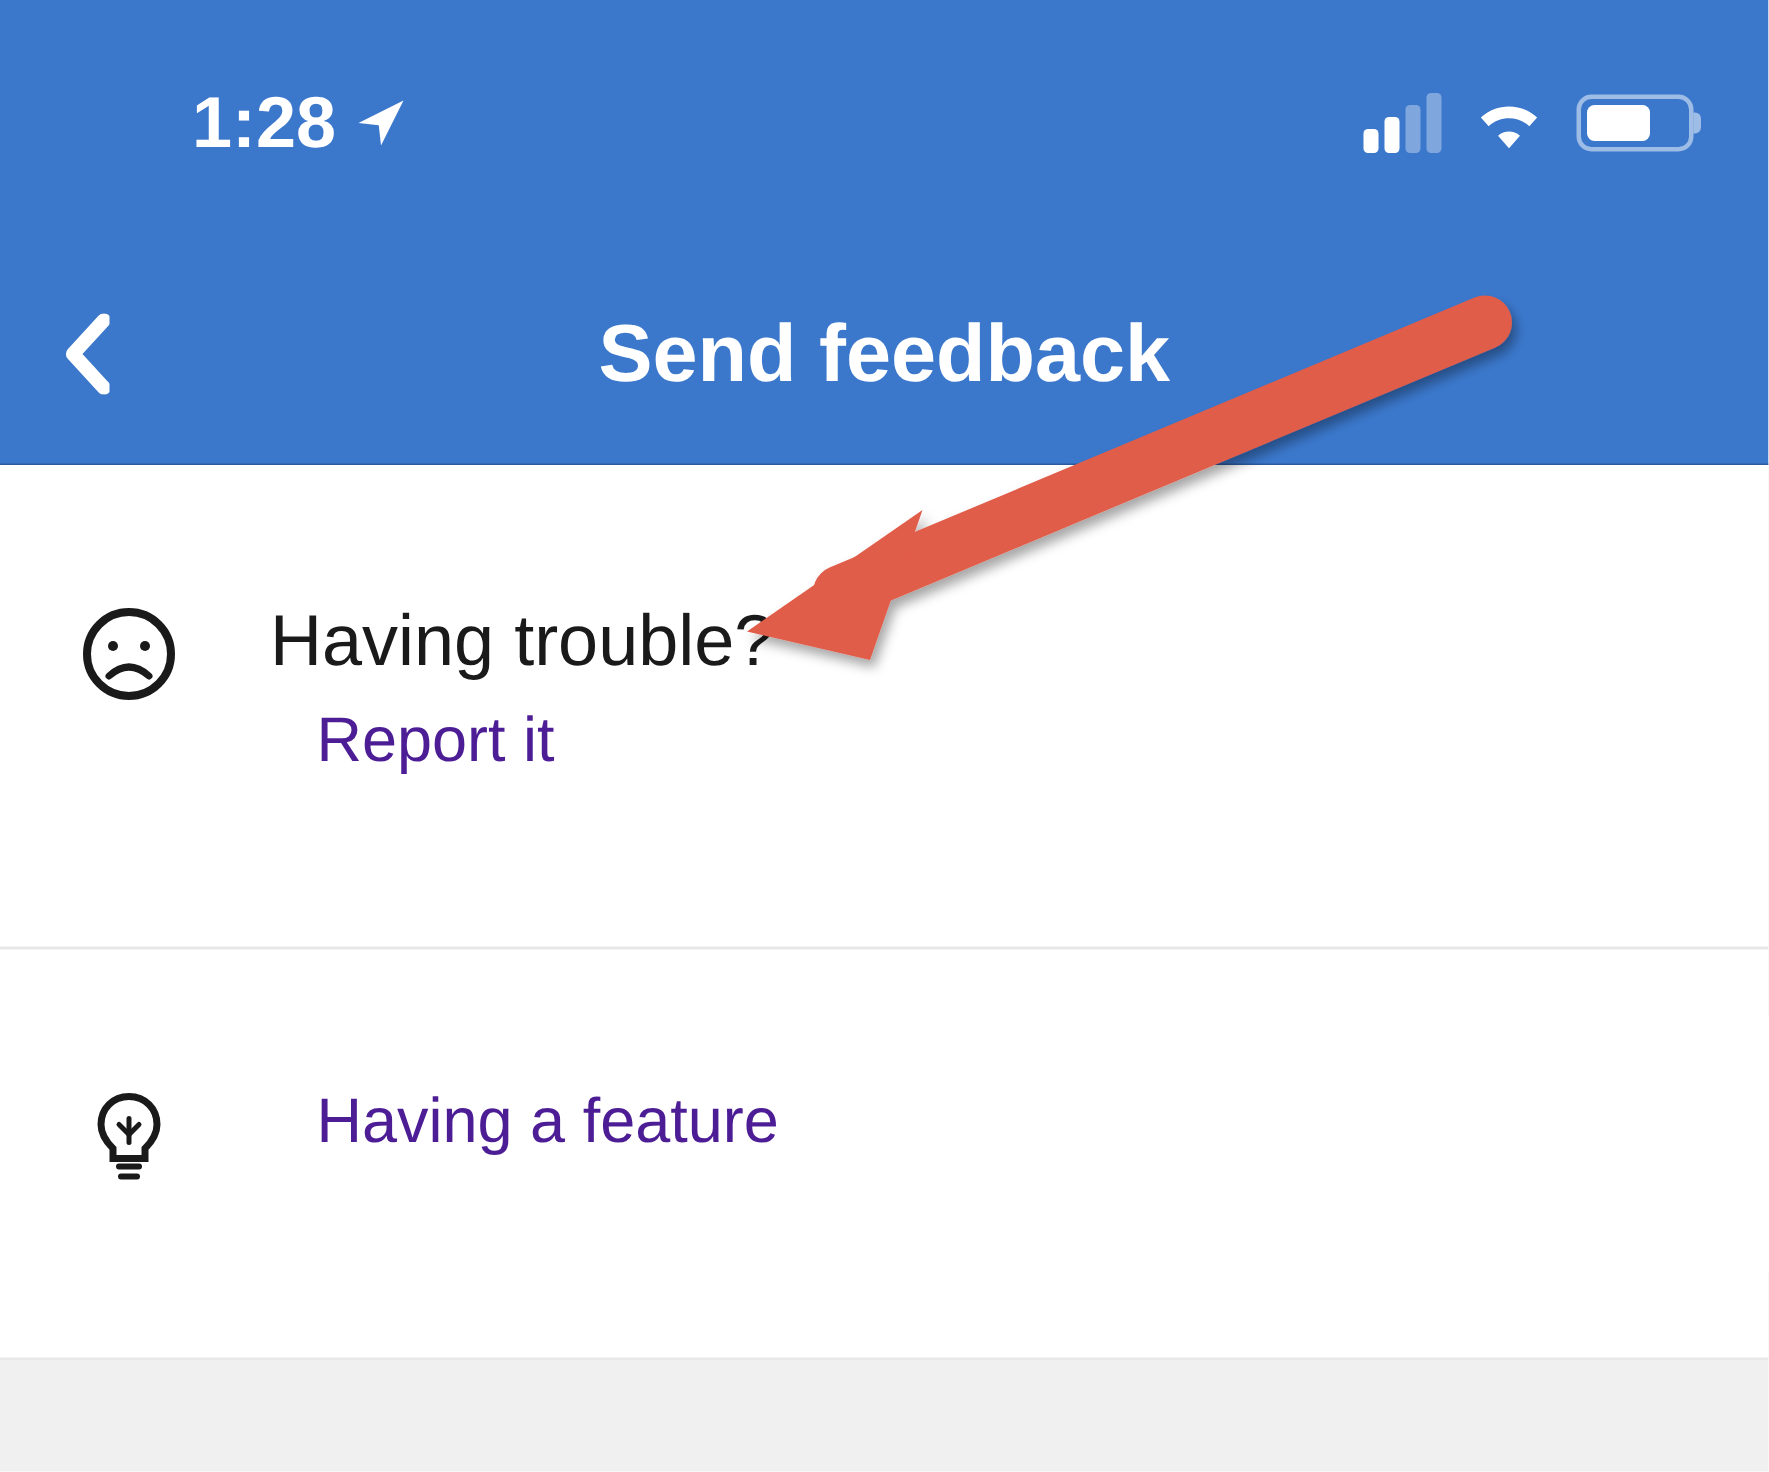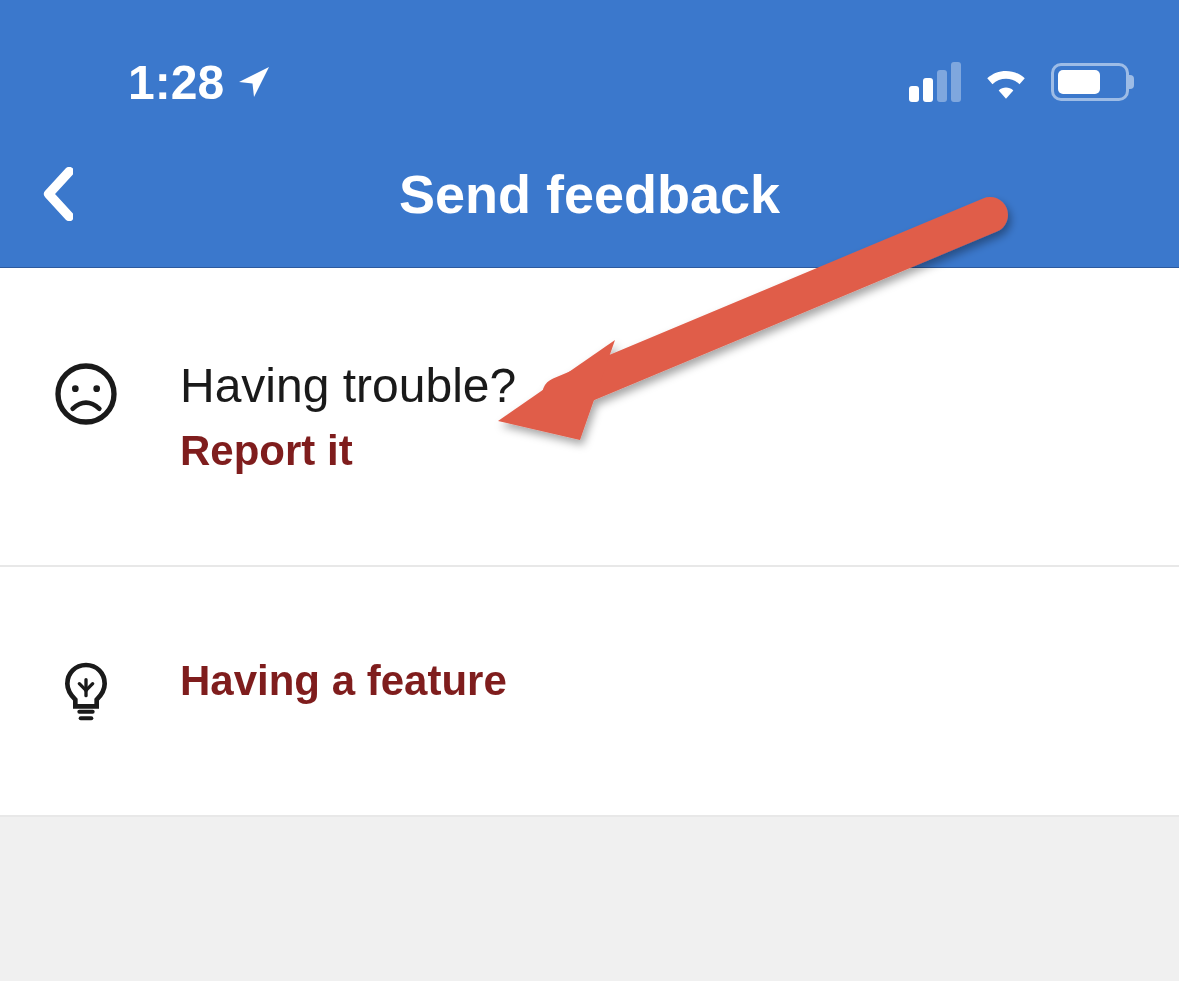--- a/index.html
+++ b/index.html
@@ -9,21 +9,21 @@
     }
     body {
       font-family: -apple-system, BlinkMacSystemFont, 'Segoe UI', Helvetica, Arial, sans-serif;
       width: 1179px;
       height: 981px;
       background: #f0f0f0;
       overflow: hidden;
     }
     .header {
       background: #3b78cc;
-      height: 268px;
+      height: 310px;
       width: 100%;
       position: relative;
       border-bottom: 1px solid #2d5a9e;
       padding-left: 11px;
     }
     .status-bar {
       position: absolute;
       top: 62px;
       left: 0;
       right: 0;
@@ -116,21 +116,21 @@
       font-size: 54px;
       font-weight: 600;
       text-align: center;
     }
     .content {
       background: white;
     }
     .list-item {
       display: flex;
       align-items: flex-start;
-      padding: 90px 50px 90px 54px;
+      padding: 90px 50px 114px 54px;
       border-bottom: 2px solid #e8e8e8;
       cursor: pointer;
       gap: 62px;
     }
     .item-icon {
       flex-shrink: 0;
       width: 64px;
       height: 64px;
       display: flex;
       align-items: center;
@@ -142,22 +142,23 @@
       flex-direction: column;
       gap: 14px;
     }
     .item-title {
       font-size: 48px;
       font-weight: 400;
       color: #1a1a1a;
     }
     .item-subtitle {
       font-size: 42px;
-      font-weight: 700;
-      color: #7f1d1d;
+      font-weight: 400;
+      color: #4c1d95;
+      margin-left: 31px;
     }
     .arrow-overlay {
       position: absolute;
       top: 185px;
       left: 460px;
       pointer-events: none;
       z-index: 10;
     }
     .location-icon {
       display: inline-flex;

